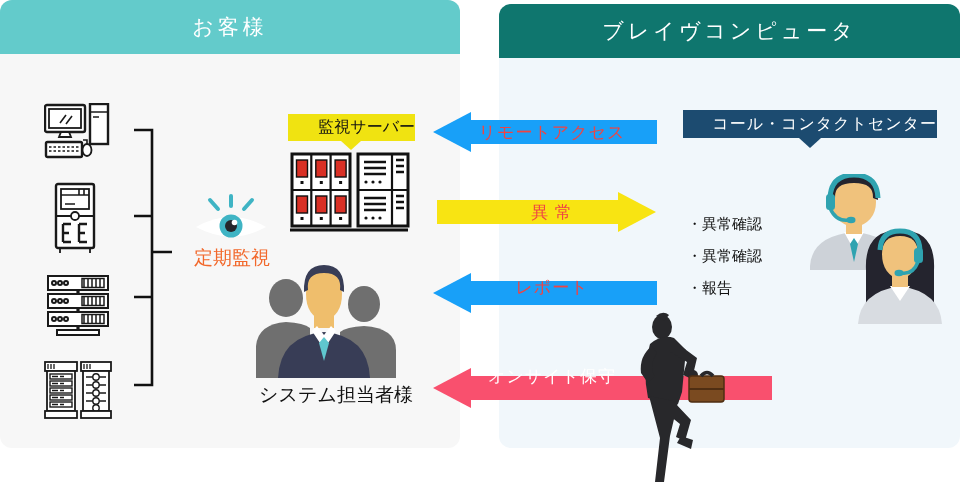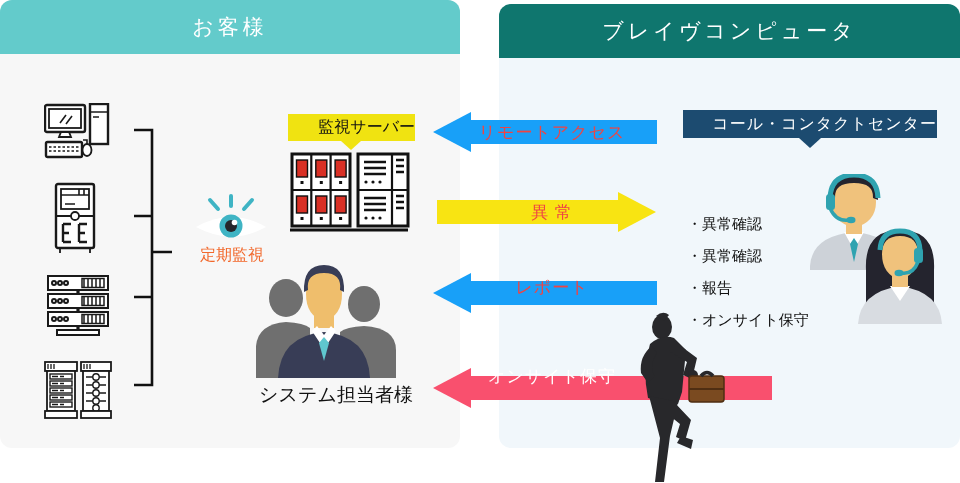--- a/index.html
+++ b/index.html
@@ -14,21 +14,21 @@
   .customer-header{background:#63CBCB;}
   .company-header{background:#0f766e;}
   svg{position:absolute;display:block;}
   .tag{position:absolute;display:flex;align-items:center;justify-content:flex-end;}
   .yellow-label{left:288px;top:114px;width:127px;height:27px;background:#F0E311;font-size:16px;color:#111;}
   .yellow-tri{position:absolute;left:341px;top:141px;width:0;height:0;
               border-left:10px solid transparent;border-right:10px solid transparent;border-top:9px solid #F0E311;}
   .navy-label{left:683px;top:110px;width:254px;height:28px;background:#1C4B70;font-size:16px;color:#fff;letter-spacing:1px;}
   .navy-tri{position:absolute;left:799px;top:138px;width:0;height:0;
             border-left:11px solid transparent;border-right:11px solid transparent;border-top:10px solid #1C4B70;}
-  .periodic{position:absolute;left:170px;top:245px;width:124px;text-align:center;font-size:16px;color:#F2682B;}
+  .periodic{position:absolute;left:170px;top:245px;width:124px;text-align:center;font-size:19px;color:#F2682B;}
   .caption{position:absolute;left:238px;top:382px;width:196px;text-align:center;font-size:19px;color:#111;}
   .services{position:absolute;left:687px;top:215px;display:flex;flex-direction:column;gap:13px;font-size:15px;color:#111;}
   .arrow-body{position:absolute;height:24px;z-index:1;}
   .ab-blue{background:#18A0F8;} .ab-yellow{background:#F8E412;} .ab-pink{background:#F9506E;}
   .arrow-head{position:absolute;width:0;height:0;border-top:20px solid transparent;border-bottom:20px solid transparent;z-index:1;}
   .ah-left-blue{border-right:38px solid #18A0F8;}
   .ah-right-yellow{border-left:38px solid #F8E412;}
   .ah-left-pink{border-right:38px solid #F9506E;}
   .arrow-label{position:absolute;left:452px;width:200px;height:24px;display:flex;align-items:center;justify-content:center;
                font-size:17px;letter-spacing:1px;z-index:2;color:#ef4444;}
@@ -245,21 +245,20 @@
 
   <div class="tag navy-label">
     <span>コール・コンタクトセンター</span>
   </div>
   <div class="navy-tri"></div>
 
   <div class="services">
     <div>・異常確認</div>
     <div>・異常確認</div>
     <div>・報告</div>
-    <div>・オンサイト保守</div>
   </div>
 
   <svg style="left:802px;top:174px" width="142" height="150" viewBox="0 0 142 150">
     <g>
       <path d="M8,92 Q10,62 52,58 Q94,62 96,92 L96,96 H8 Z" fill="#CDD2D8"></path>
       <path d="M42,58 L52,76 L62,58 Z" fill="#ffffff"></path>
       <path d="M52,64 L56,70 L52,88 L48,70 Z" fill="#2FA3B0"></path>
       <rect x="44" y="46" width="16" height="14" fill="#F0C27C"></rect>
       <path d="M30,28 Q30,6 52,6 Q74,6 74,28 Q74,48 52,54 Q30,48 30,28 Z" fill="#F0C27C"></path>
       <path d="M28,26 Q28,2 52,2 Q76,2 76,26 L71,24 Q72,9 52,9 Q32,9 33,24 Z" fill="#24242E"></path>

